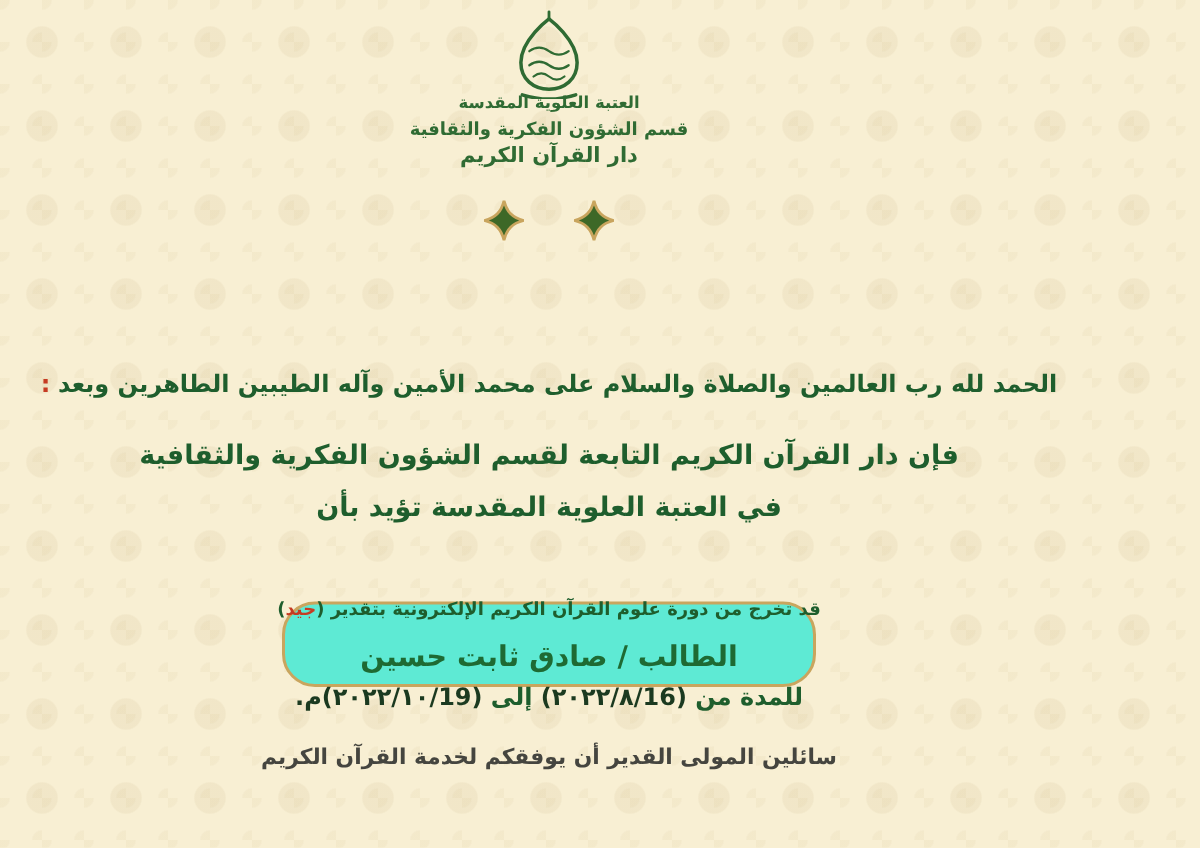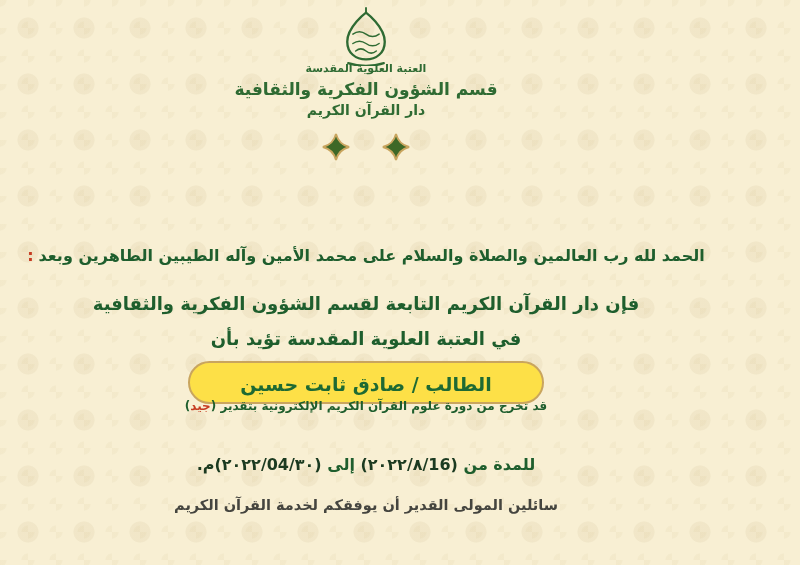--- a/index.html
+++ b/index.html
@@ -14,21 +14,21 @@
     background-size:56px 56px,28px 28px,28px 28px;
     position:relative;
   }
   .abs{position:absolute;left:0;width:732px;text-align:center;}
 
   
   .logo{top:6px;}
   .logo svg{display:block;margin:0 auto;}
   .logo-line{color:#2f6b33;font-weight:bold;line-height:1.25;}
   .logo-shrine{font-size:11px;margin-top:-4px;}
-  .logo-dept{font-size:17px;margin-top:3px;}
+  .logo-dept{font-size:12px;margin-top:3px;}
   .logo-org{font-size:14px;margin-top:2px;}
 
   
   .banner-row{top:136px;height:92px;}
   .banner-wrap{position:relative;display:inline-block;width:440px;height:92px;vertical-align:middle;}
   .banner-wrap svg{position:absolute;left:0;top:0;}
   .banner-title{
     position:absolute;left:0;top:0;width:440px;height:92px;
     display:flex;align-items:center;justify-content:center;
     color:#f7eed3;font-size:40px;font-weight:bold;
@@ -43,23 +43,23 @@
   .l4{top:399px;font-size:12px;}
   .l5{top:455px;font-size:16px;}
   .footer-line{top:497px;font-size:14.5px;color:#45453f;font-weight:bold;direction:rtl;white-space:nowrap;}
   .red{color:#c63b22;}
   .dark{color:#1b3a20;}
   .colon{margin-inline-start:5px;}
 
   
   .pill-row{top:361px;}
   .pill{
-    display:inline-block;min-width:300px;padding:10px 26px 7px 26px;
-    background:#fde047;border:2px solid #c9a55e;border-radius:22px;
-    color:#1e6a33;font-size:19px;font-weight:bold;direction:rtl;white-space:nowrap;
+    display:inline-block;min-width:300px;padding:24px 26px 7px 26px;
+    background:#5eead4;border:2px solid #c9a55e;border-radius:22px;
+    color:#1e6a33;font-size:19px;font-weight:bold;direction:rtl;white-space:nowrap;margin-top:40px;
   }
 </style>
 </head>
 <body>
 
 <div class="abs logo">
   <svg width="100" height="60" viewBox="0 0 100 64" aria-hidden="true">
     <g fill="none" stroke="#2f6b33" stroke-linecap="round">
       <path d="M50,7 C50,7 30,22 30,38 C30,50 39,57 50,57 C61,57 70,50 70,38 C70,22 50,7 50,7 Z" stroke-width="2.5"></path>
       <path d="M50,7 L50,2" stroke-width="2"></path>
@@ -93,16 +93,16 @@
 
 <div class="abs pill-row">
   <span class="pill">الطالب / صادق ثابت حسين</span>
 </div>
 
 <div class="abs line l4">
   <span>قد تخرج من دورة علوم القرآن الكريم الإلكترونية بتقدير (</span><span class="red">جيد</span><span>)</span>
 </div>
 
 <div class="abs line l5">
-  <span>للمدة من </span><span class="dark">(٢٠٢٢/٨/16)</span><span> إلى </span><span class="dark">(٢٠٢٢/04/٣٠)</span><span class="dark">م.</span>
+  <span>للمدة من </span><span class="dark">(٢٠٢٢/٨/16)</span><span> إلى </span><span class="dark">(٢٠٢٢/١٠/19)</span><span class="dark">م.</span>
 </div>
 
 <div class="abs footer-line">سائلين المولى القدير أن يوفقكم لخدمة القرآن الكريم</div>
 
 </body></html>

